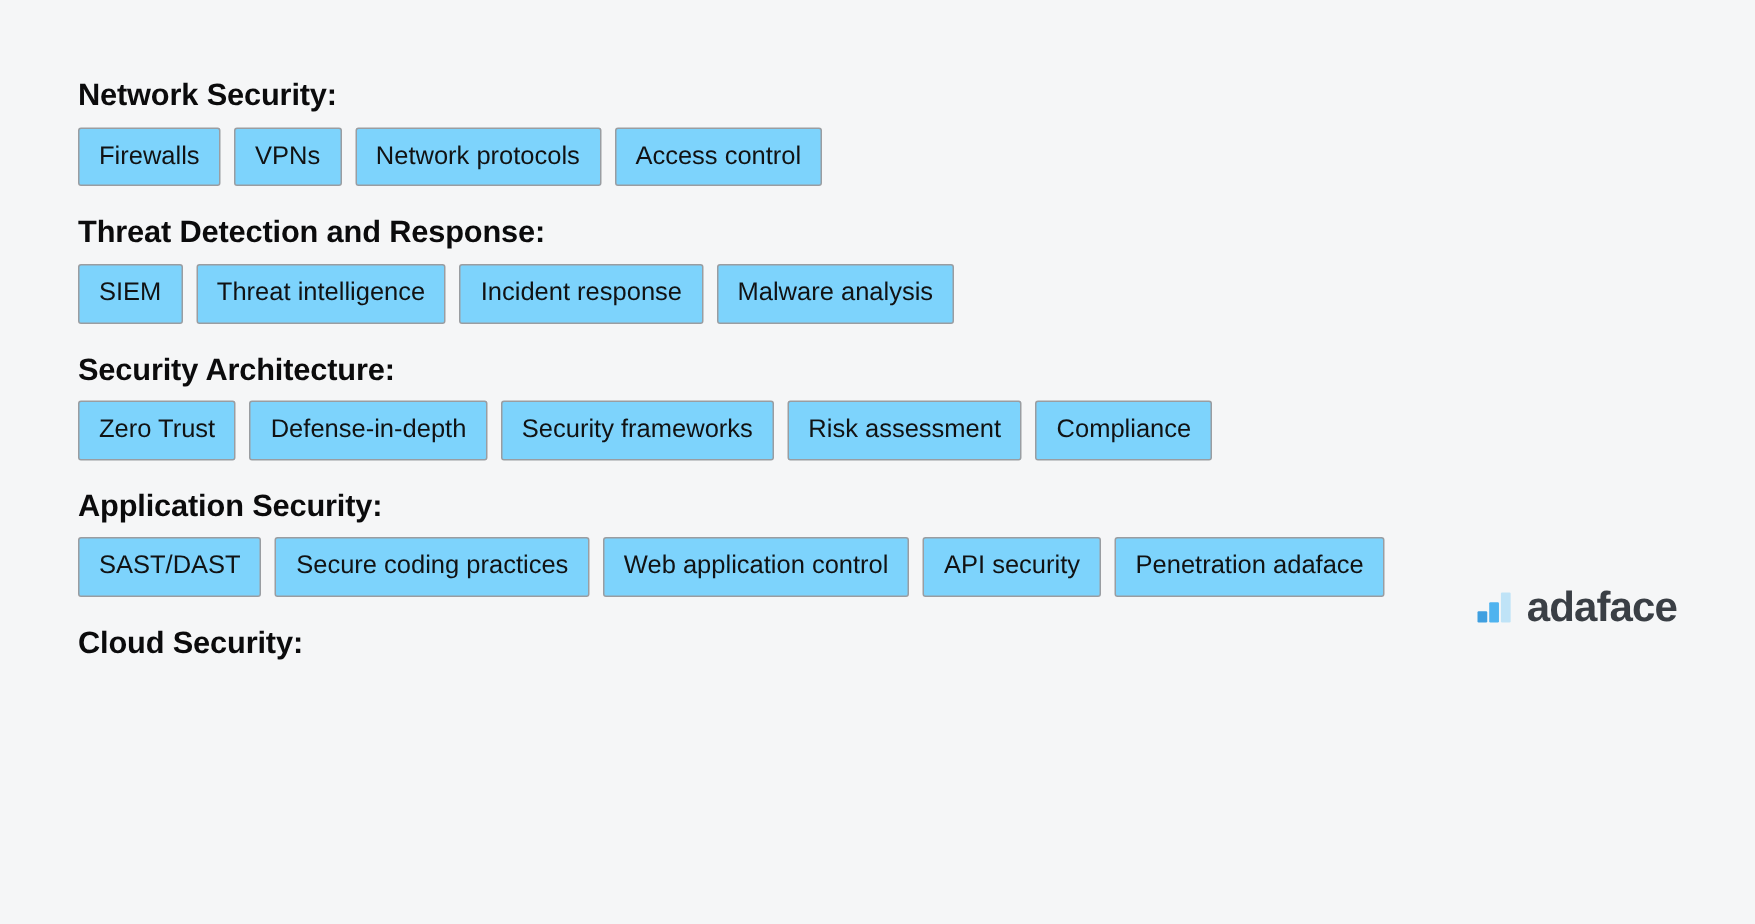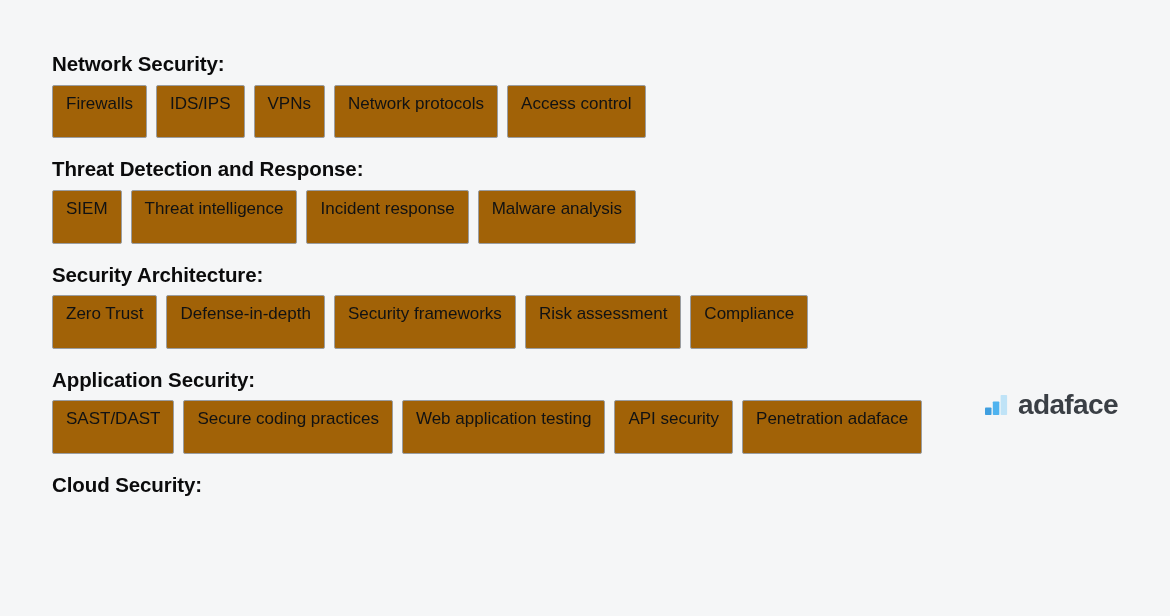--- a/index.html
+++ b/index.html
@@ -36,24 +36,24 @@
     margin: 0 0 9px 0;
     white-space: nowrap;
   }
   .tag-row {
     display: flex;
     flex-wrap: nowrap;
     align-items: stretch;
     gap: 9px;
   }
   .tag {
-    background: #a16207;
+    background: #7dd3fc;
     border: 1px solid #9a9da1;
     border-radius: 2px;
-    padding: 8px 13px 23px 13px;
+    padding: 8px 13px 9px 13px;
     font-size: 17px;
     line-height: 1.22;
     color: #111213;
     white-space: nowrap;
     box-sizing: border-box;
   }
   .brand {
     position: absolute;
     right: 52px;
     bottom: 16px;
@@ -77,21 +77,20 @@
 </style>
 </head>
 <body>
 
 <div class="page">
 
   <div class="section">
     <div class="section-heading">Network Security:</div>
     <div class="tag-row">
       <div class="tag">Firewalls</div>
-      <div class="tag">IDS/IPS</div>
       <div class="tag">VPNs</div>
       <div class="tag">Network protocols</div>
       <div class="tag">Access control</div>
     </div>
   </div>
 
   <div class="section">
     <div class="section-heading">Threat Detection and Response:</div>
     <div class="tag-row">
       <div class="tag">SIEM</div>
@@ -110,21 +109,21 @@
       <div class="tag">Risk assessment</div>
       <div class="tag">Compliance</div>
     </div>
   </div>
 
   <div class="section">
     <div class="section-heading">Application Security:</div>
     <div class="tag-row">
       <div class="tag">SAST/DAST</div>
       <div class="tag">Secure coding practices</div>
-      <div class="tag">Web application testing</div>
+      <div class="tag">Web application control</div>
       <div class="tag">API security</div>
       <div class="tag">Penetration adaface</div>
     </div>
   </div>
 
   <div class="section">
     <div class="section-heading">Cloud Security:</div>
   </div>
 
   <div class="brand">

